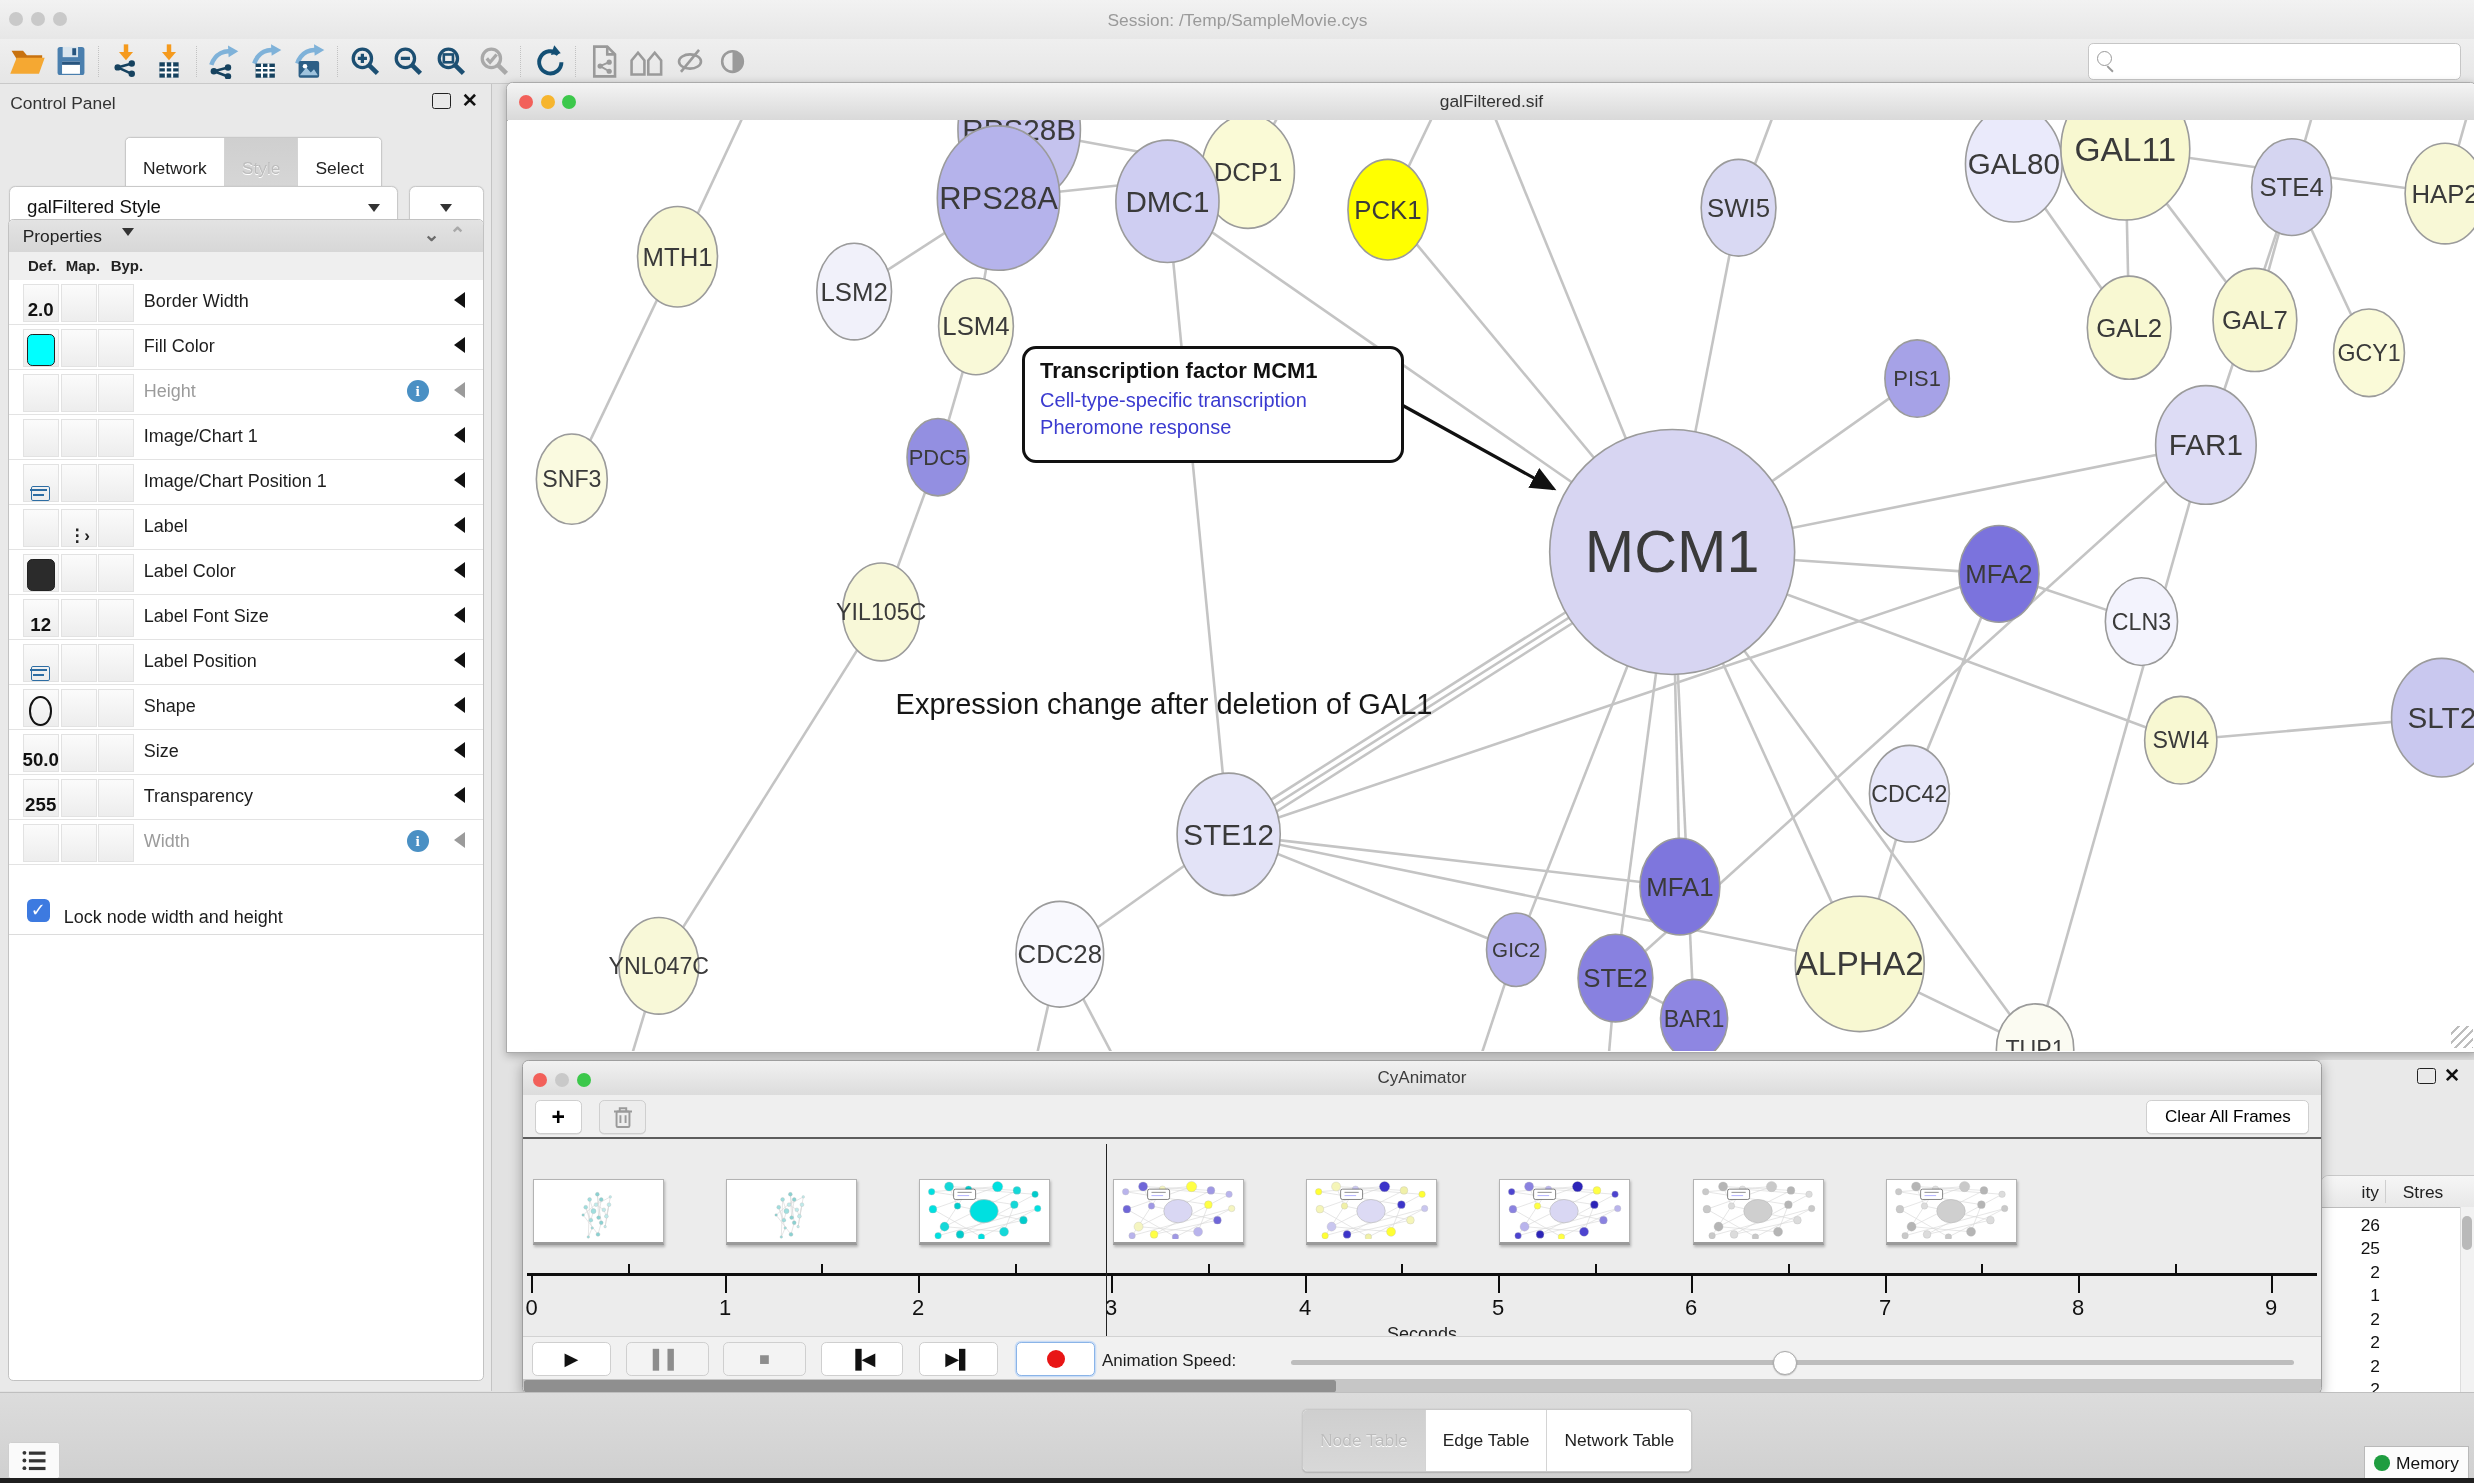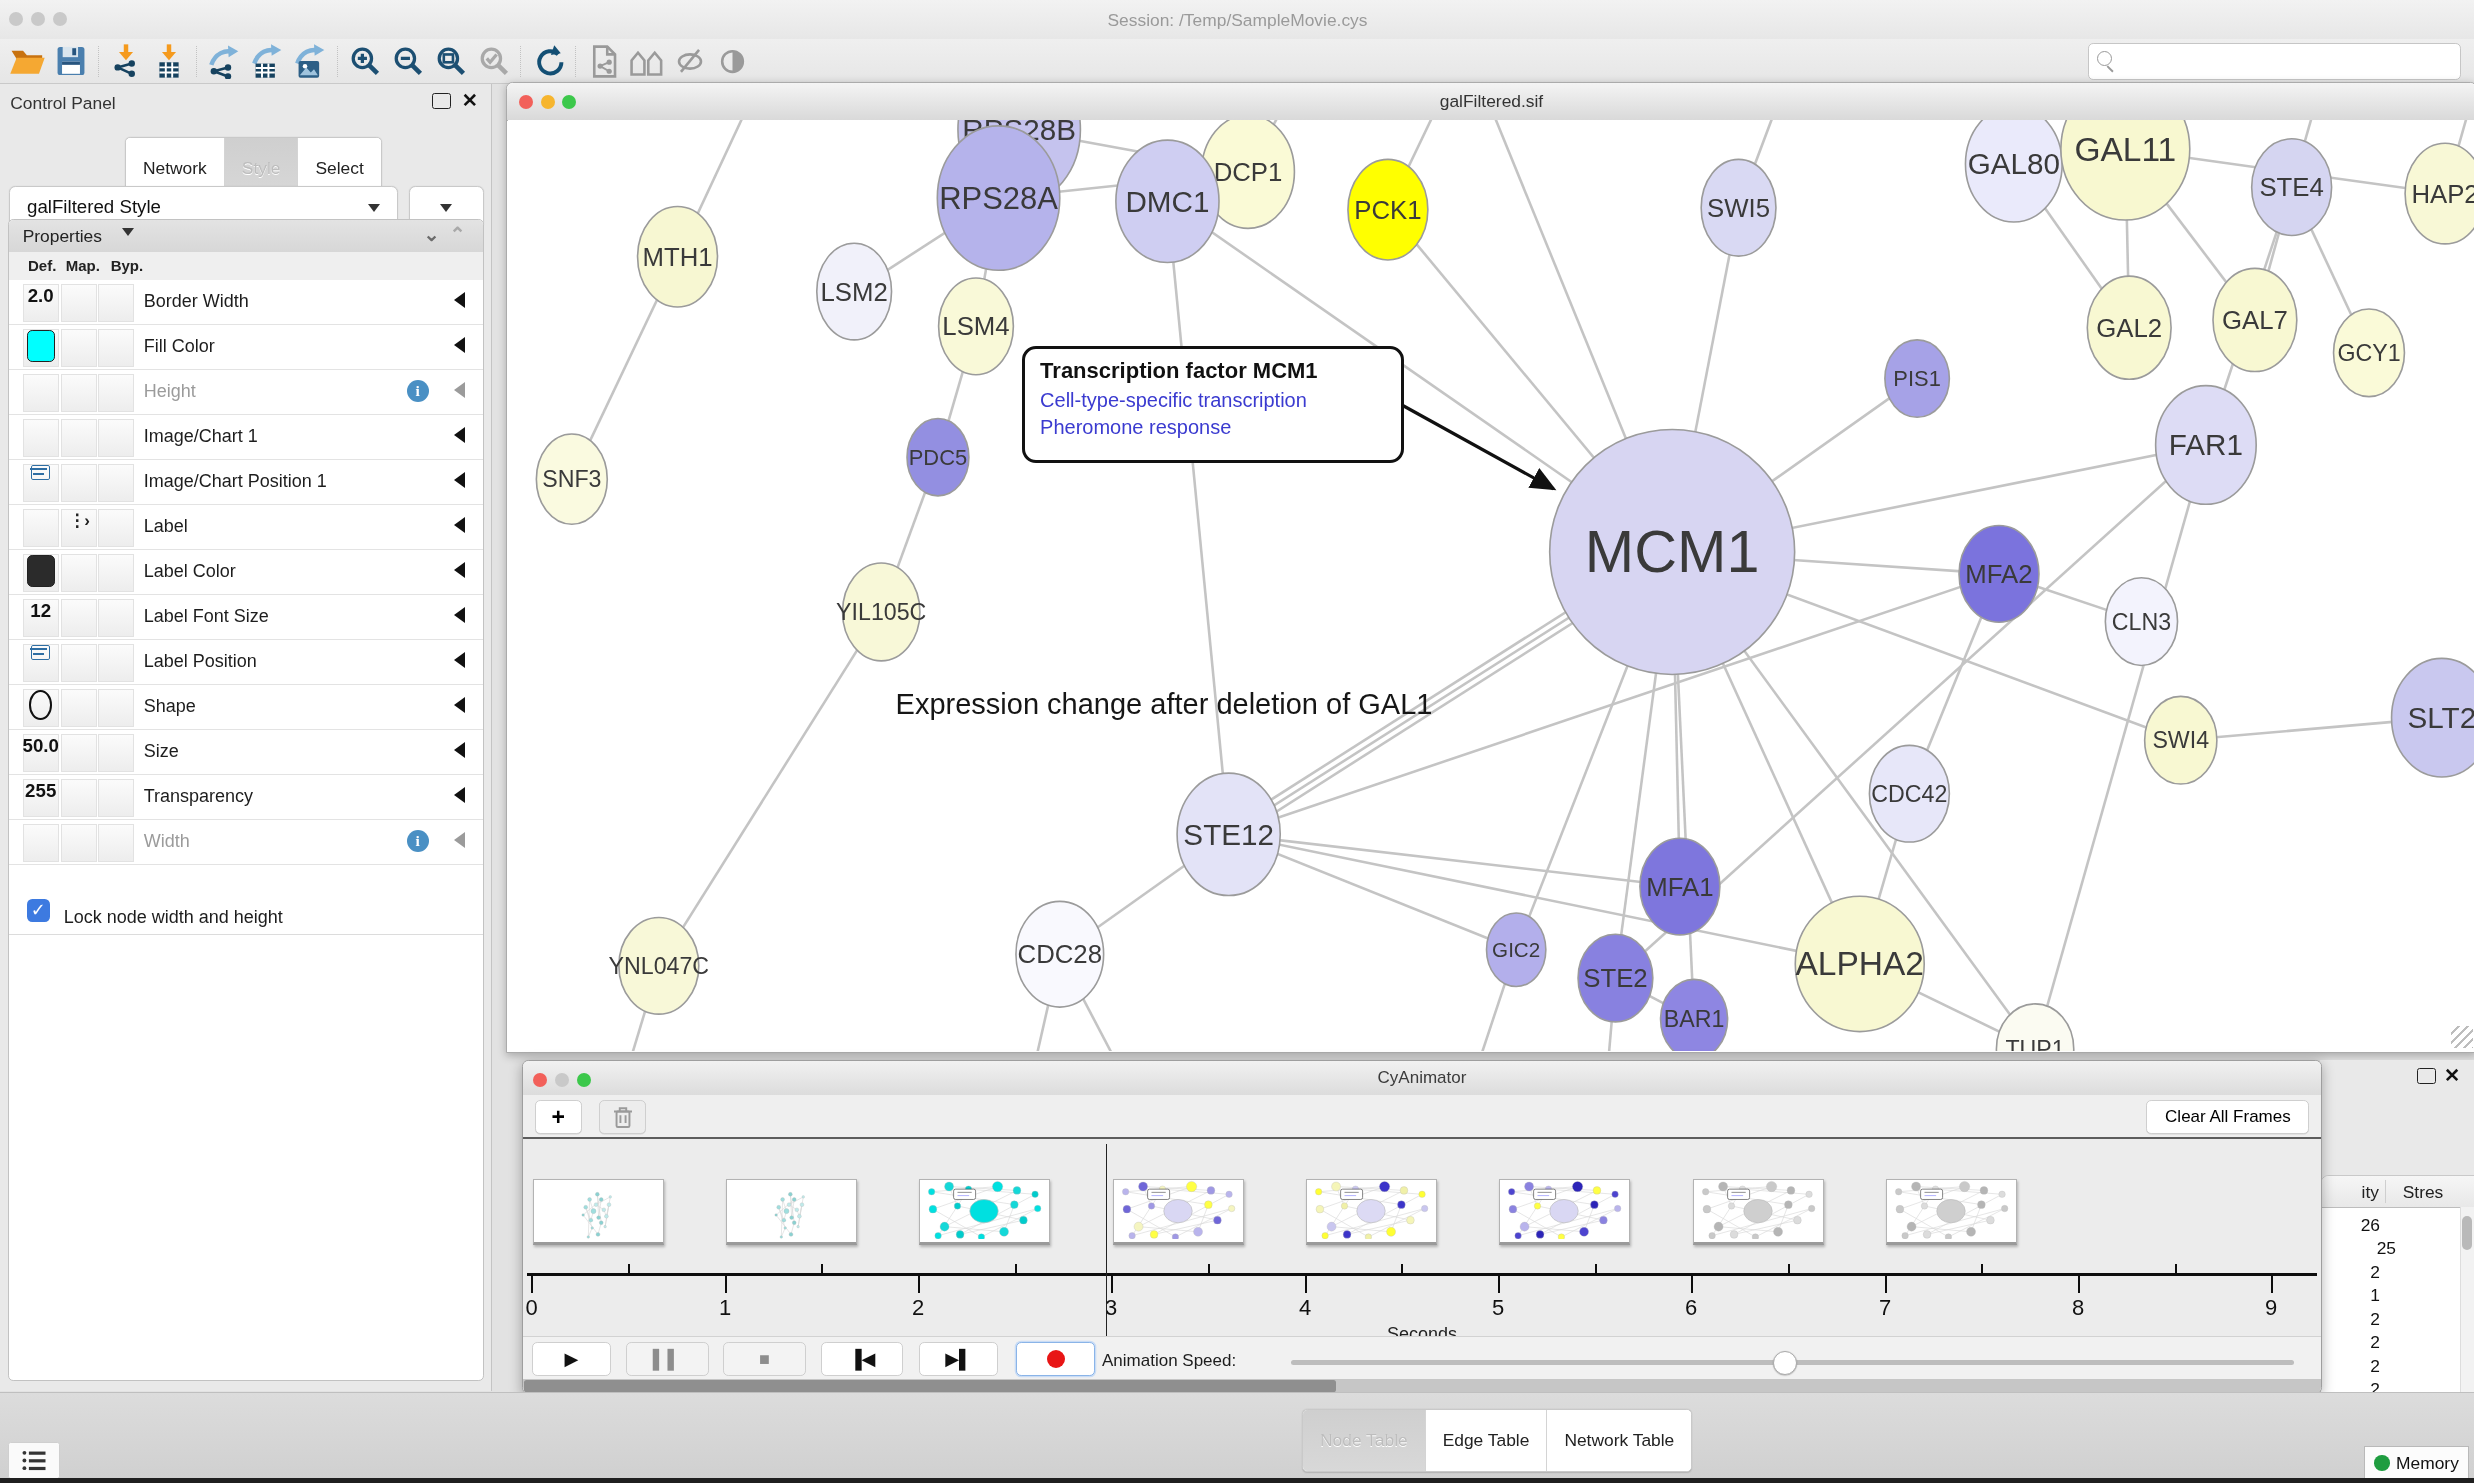--- a/index.html
+++ b/index.html
@@ -37,21 +37,21 @@
   #style-menu-btn .caret{position:absolute;left:30px;top:17px;}
   #prop-card{left:7.7px;top:135px;width:474px;height:1160px;background:#fff;border:0.6px solid #c2c2c2;border-radius:5.2px;overflow:hidden;}
   #prop-head{left:0;top:0;width:474px;height:32px;background:linear-gradient(#e3e3e3,#d7d7d7);border-bottom:0.6px solid #bdbdbd;}
   #prop-head .t{position:absolute;left:14px;top:6.4px;font-size:17.4px;color:#222;}
   #prop-head .dd{position:absolute;left:113px;top:7.7px;}
   #prop-head .chev{position:absolute;top:2.6px;font-size:19.3px;color:#6b6b6b;font-weight:bold;}
   #prop-cols{left:0;top:32px;width:474px;height:28px;background:#efefef;border-bottom:1.3px solid #8f8f8f;}
   #prop-cols span{position:absolute;top:4.5px;font-size:15px;font-weight:bold;color:#222;}
   #prop-rows{left:0;top:60px;width:474px;}
   .prop-row{position:relative;width:474px;height:44px;border-bottom:0.6px solid #e3e3e3;background:#fff;}
-  .cell{position:absolute;top:3.9px;width:34px;height:36px;background:linear-gradient(#fbfbfb,#ededed);border:0.6px solid #e2e2e2;display:flex;align-items:flex-start;justify-content:center;}
+  .cell{position:absolute;top:3.9px;width:34px;height:36px;background:linear-gradient(#fbfbfb,#ededed);border:0.6px solid #e2e2e2;display:flex;align-items:flex-end;justify-content:center;}
   .cell.def{left:14px;} .cell.map{left:52px;} .cell.byp{left:89px;}
   .swatch{width:26px;height:30px;border:1.3px solid #222;border-radius:5.2px;}
   .defnum{font-size:18.7px;font-weight:bold;color:#111;}
   .pos-icon{width:17px;height:13px;border:1.9px solid #2d6da3;border-radius:1.9px;position:relative;}
   .pos-icon:before{content:"";position:absolute;left:-1.9px;top:2.6px;width:17px;height:1.9px;background:#2d6da3;}
   .pos-icon:after{content:"";position:absolute;left:1.3px;top:7px;width:10.3px;height:1.9px;background:#2d6da3;}
   .ellipse-icon{width:19.3px;height:26px;border:2.6px solid #111;border-radius:50%;}
   .map-icon{font-size:17px;color:#222;font-weight:bold;letter-spacing:-1.3px;}
   .prop-label{position:absolute;left:135px;top:11px;font-size:18px;color:#1d1d1d;}
   .prop-row.grayed .prop-label{color:#9b9b9b;}
@@ -593,21 +593,21 @@
     <div class="win-float abs" style="left:97px;top:7.7px;"></div>
     <div class="win-close abs" style="left:124px;top:3.9px;">✕</div>
     <div id="tp-card" class="abs">
       <div id="tp-head" class="abs">
         <span class="c1">ity</span>
         <span class="div"></span>
         <span class="c2">Stres</span>
       </div>
       <div id="tp-values">
           <div class="tp-val" style="top: 39px;">26</div>
-          <div class="tp-val" style="top: 62px; padding-left: 16px;">25</div>
+          <div class="tp-val" style="top: 62px;">25</div>
           <div class="tp-val" style="top: 86px;">2</div>
           <div class="tp-val" style="top: 109px;">1</div>
           <div class="tp-val" style="top: 133px;">2</div>
           <div class="tp-val" style="top: 156px;">2</div>
           <div class="tp-val" style="top: 180px;">2</div>
           <div class="tp-val" style="top: 203px;">2</div>
         </div>
       <div id="tp-vscroll" class="abs"></div>
       <div id="tp-thumb" class="abs"></div>
     </div>

